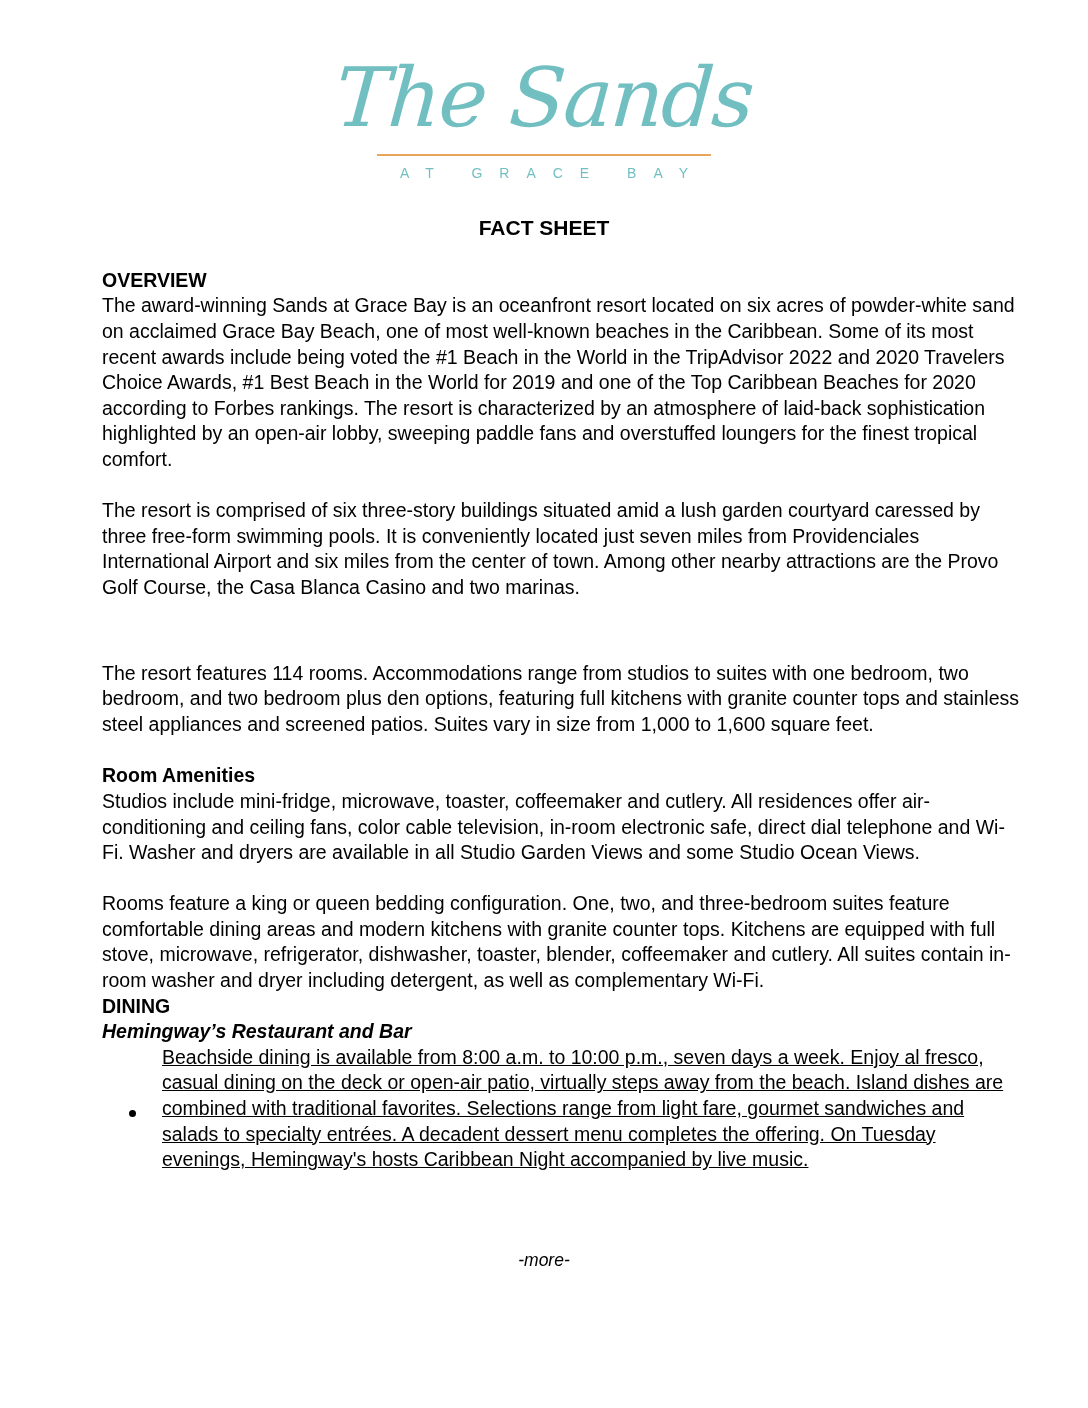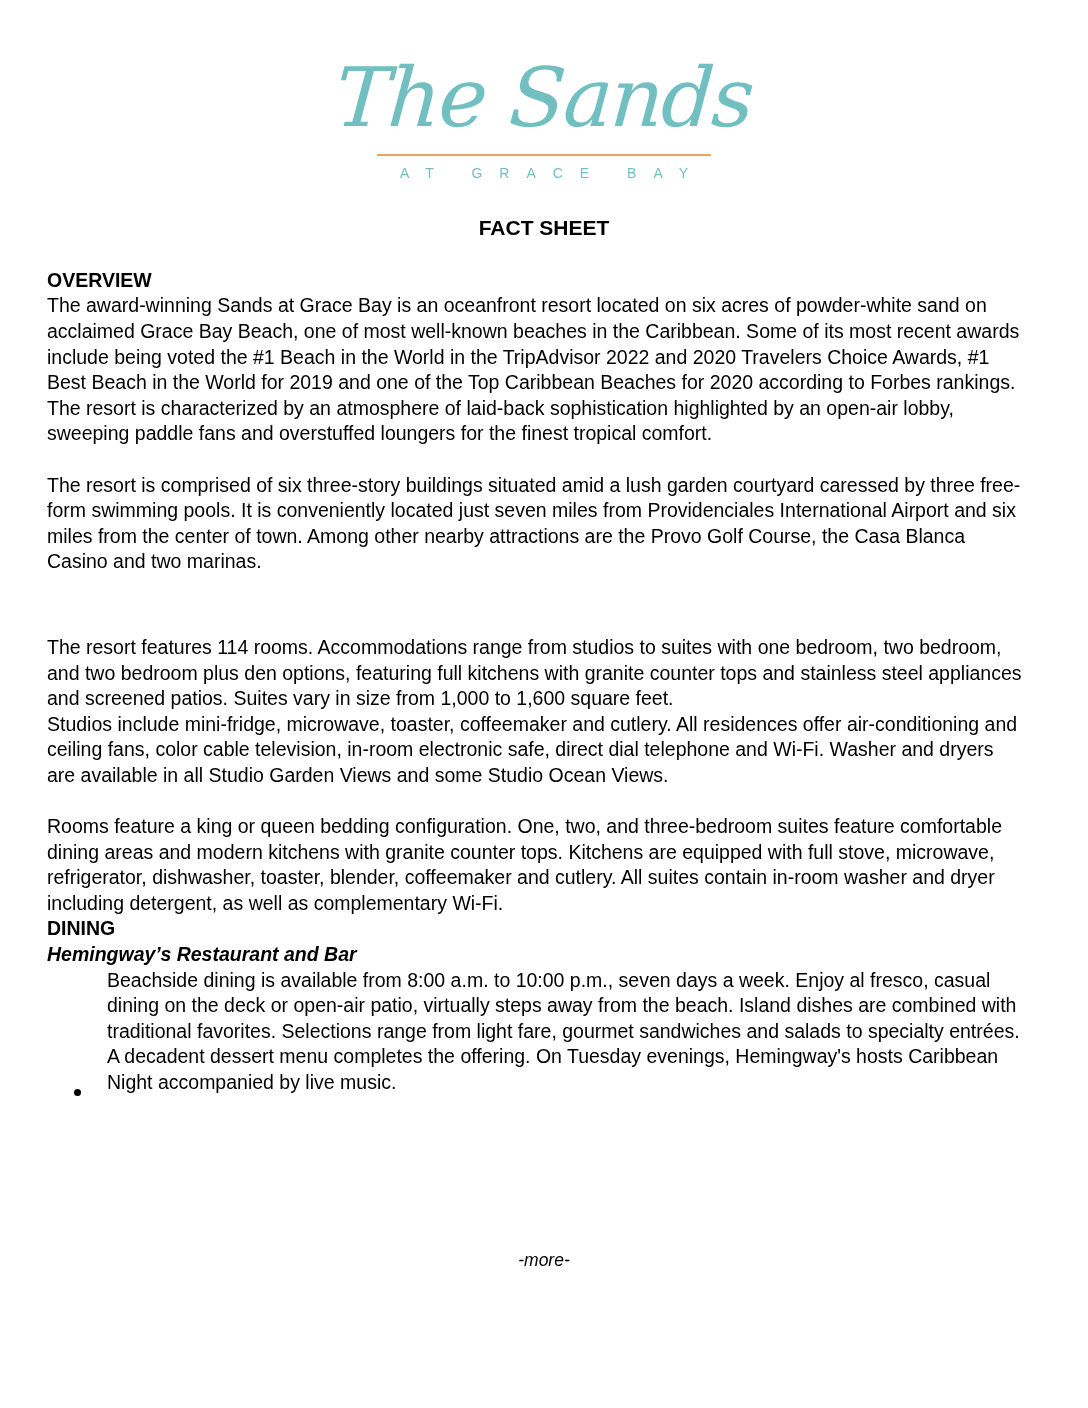--- a/index.html
+++ b/index.html
@@ -49,21 +49,21 @@
   .fact-sheet-title {
     margin-top: 34px;
     text-align: center;
     font-size: 21px;
     font-weight: bold;
     line-height: 26px;
   }
 
   
   .content {
-    padding: 0 66px 0 47px;
+    padding: 0 66px 0 102px;
     font-size: 19.5px;
     line-height: 25.6px;
   }
   .content p {
     margin: 0;
   }
   .para-gap {
     margin-top: 25.6px !important;
   }
   .sec-heading {
@@ -83,21 +83,22 @@
     line-height: 25.6px;
     margin: 0;
   }
   .bullet-list {
     margin: 0;
     padding: 0;
     list-style: none;
   }
   .bullet-item {
     display: flex;
-    align-items: flex-end;
+    align-items: center;
+    text-decoration: underline;
   }
   .bullet-dot {
     flex: none;
     width: 7px;
     height: 7px;
     border-radius: 50%;
     background: #000;
     margin: 10px 0 0 27px;
   }
   .bullet-text {
@@ -134,20 +135,21 @@
 
     <section class="sec-overview">
       <h2 class="sec-heading">OVERVIEW</h2>
       <p>The award-winning Sands at Grace Bay is an oceanfront resort located on six acres of powder-white sand on acclaimed Grace Bay Beach, one of most well-known beaches in the Caribbean. Some of its most recent awards include being voted the #1 Beach in the World in the TripAdvisor 2022 and 2020 Travelers Choice Awards, #1 Best Beach in the World for 2019 and one of the Top Caribbean Beaches for 2020 according to Forbes rankings. The resort is characterized by an atmosphere of laid-back sophistication highlighted by an open-air lobby, sweeping paddle fans and overstuffed loungers for the finest tropical comfort.</p>
       <p class="para-gap">The resort is comprised of six three-story buildings situated amid a lush garden courtyard caressed by three free-form swimming pools.  It is conveniently located just seven miles from Providenciales International Airport and six miles from the center of town.  Among other nearby attractions are the Provo Golf Course, the Casa Blanca Casino and two marinas.</p>
     </section>
 
     <section class="sec-accommodations">
       <p>The resort features 114 rooms. Accommodations range from studios to suites with one bedroom, two bedroom, and two bedroom plus den options, featuring full kitchens with granite counter tops and stainless steel appliances and screened patios. Suites vary in size from 1,000 to 1,600 square feet.</p>
 
+      <h3 class="sec-heading sub-room-amenities">Room Amenities</h3>
       <p>Studios include mini-fridge, microwave, toaster, coffeemaker and cutlery.  All residences offer air-conditioning and ceiling fans, color cable television, in-room electronic safe, direct dial telephone and Wi-Fi.  Washer and dryers are available in all Studio Garden Views and some Studio Ocean Views.</p>
       <p class="para-gap">Rooms feature a king or queen bedding configuration.  One, two, and three-bedroom suites feature comfortable dining areas and modern kitchens with granite counter tops.  Kitchens are equipped with full stove, microwave, refrigerator, dishwasher, toaster, blender, coffeemaker and cutlery.  All suites contain in-room washer and dryer including detergent, as well as complementary Wi-Fi.</p>
     </section>
 
     <section class="sec-dining">
       <h2 class="sec-heading">DINING</h2>
       <h3 class="venue-heading">Hemingway’s Restaurant and Bar</h3>
       <ul class="bullet-list">
         <li class="bullet-item">
           <span class="bullet-dot"></span>

